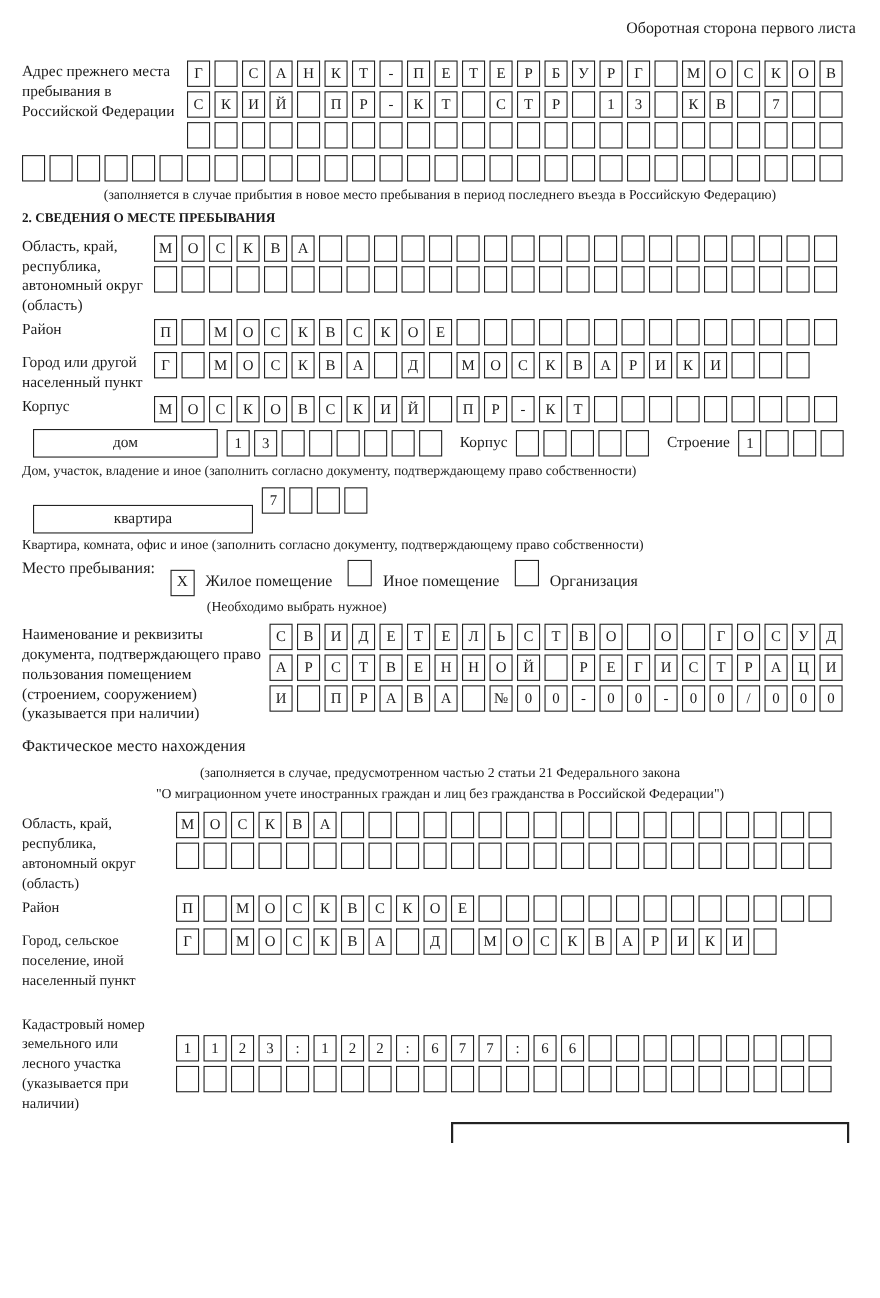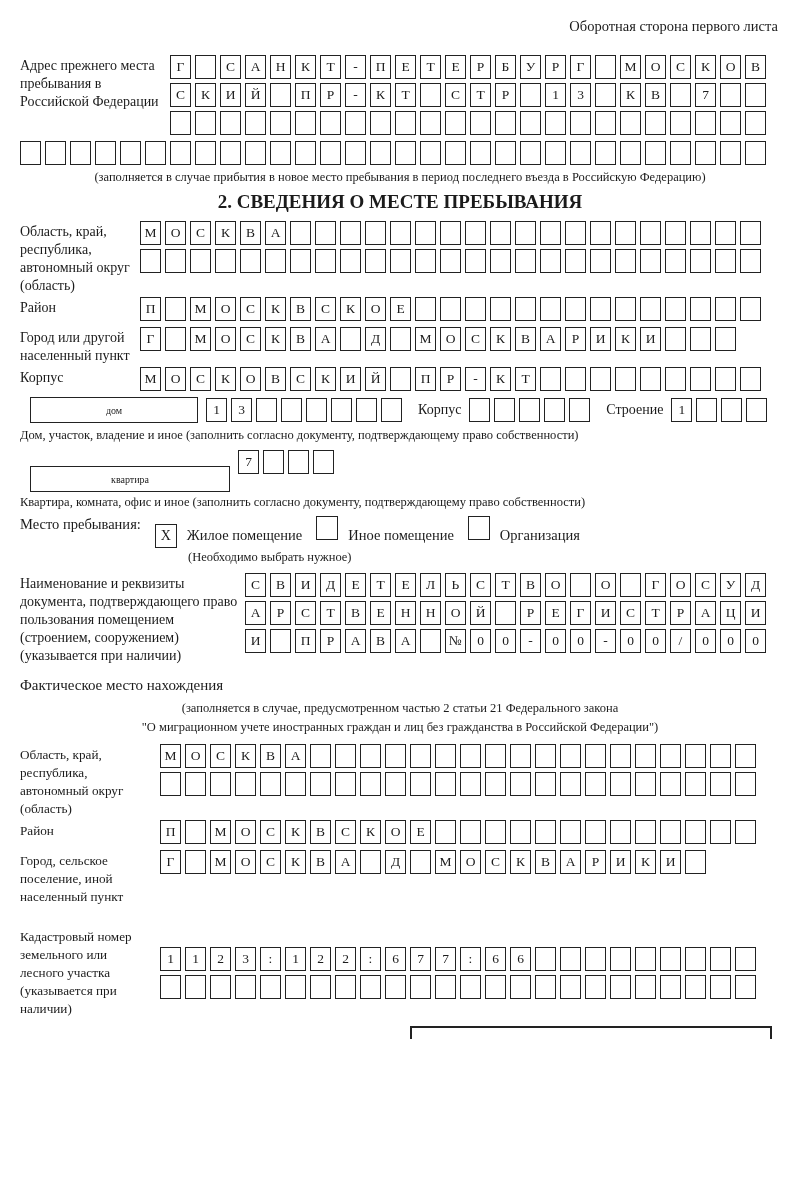--- a/index.html
+++ b/index.html
@@ -11,23 +11,23 @@
   .w150{width:150px;flex:0 0 150px;}
   .w120{width:120px;flex:0 0 120px;}
   .w140{width:140px;flex:0 0 140px;font-size:13.2px;}
   .w225{width:225px;flex:0 0 225px;}
   .fcells{flex:1;}
   .cellrow{white-space:nowrap;height:24px;margin-bottom:4px;}
   .cell{display:inline-flex;box-sizing:border-box;width:21px;height:24px;border:1.7px solid #222;
         margin-right:4px;align-items:center;justify-content:center;font-size:13.5px;vertical-align:top;}
   .caption{font-size:12.5px;line-height:16px;margin:2px 0 6px 0;}
   .center{text-align:center;}
-  .sec-title{text-align:center;font-weight:bold;font-size:19px;margin:4px 0 8px 0;}
+  .sec-title{text-align:left;font-weight:bold;font-size:12px;margin:4px 0 8px 0;}
   .labelbox{display:inline-flex;box-sizing:border-box;height:26px;border:1.7px solid #222;
-        align-items:center;justify-content:center;font-size:10px;vertical-align:top;margin-right:8px;margin-left:10px;}
+        align-items:center;justify-content:center;font-size:14px;vertical-align:top;margin-right:8px;margin-left:10px;}
   .w-dom{width:168px;}
   .w-kv{width:200px;}
   .inline-label{font-size:14px;display:inline-block;vertical-align:top;line-height:26px;margin:0 8px 0 12px;}
   .grouprow{margin-bottom:2px;white-space:nowrap;}
   .grouprow .cell{margin-top:1px;}
   .chkrow{font-size:14.5px;margin:6px 0 2px 0;white-space:nowrap;display:flex;}
   .chkbox{display:inline-flex;box-sizing:border-box;width:22px;height:24px;border:1.7px solid #222;
         align-items:center;justify-content:center;font-size:14px;margin:0 10px 0 14px;}
   .chklabel{display:inline-block;}
   .chk-caption{font-size:12.5px;margin:2px 0 8px 168px;}

